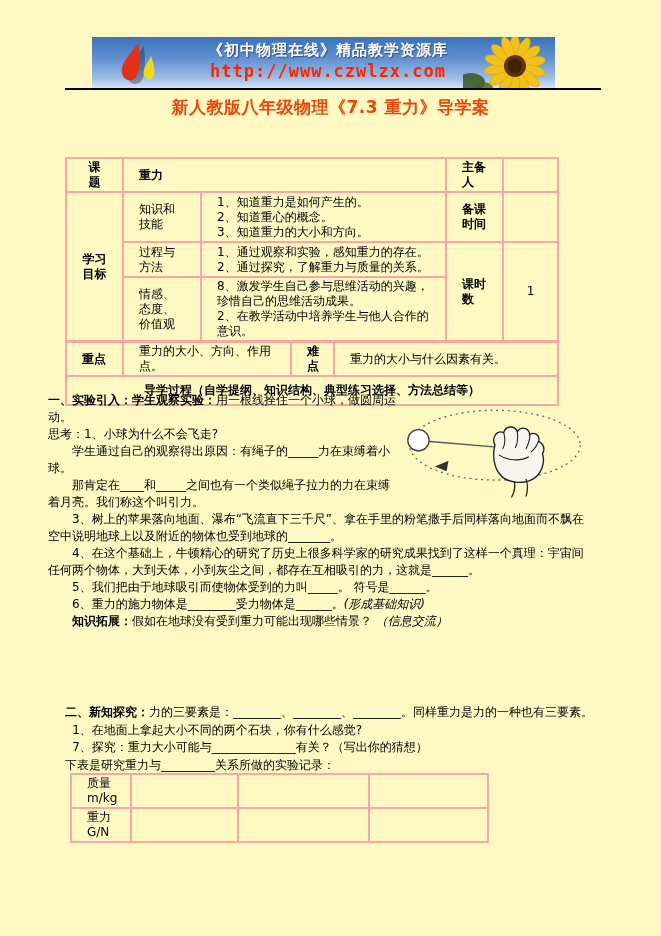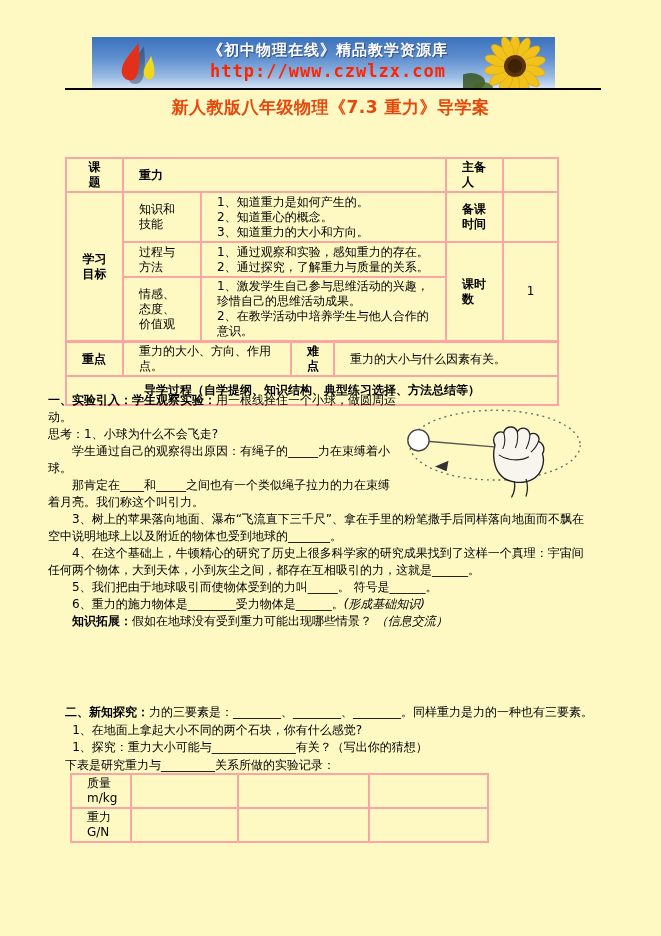--- a/index.html
+++ b/index.html
@@ -154,21 +154,21 @@
         <td>
           <div>1、通过观察和实验，感知重力的存在。</div>
           <div>2、通过探究，了解重力与质量的关系。</div>
         </td>
         <td class="b" rowspan="2">课时数</td>
         <td class="num-cell" rowspan="2">1</td>
       </tr>
       <tr style="height:60px">
         <td>情感、态度、价值观</td>
         <td>
-          <div>1、激发学生自己参与思维活动的兴趣，珍惜自己的思维活动成果。</div>
+          <div>8、激发学生自己参与思维活动的兴趣，珍惜自己的思维活动成果。</div>
           <div>2、在教学活动中培养学生与他人合作的意识。</div>
         </td>
       </tr>
     </tbody>
       </table>
     <table class="kd-table">
       <colgroup>
           <col style="width:57px">
           <col style="width:168px">
           <col style="width:43px">
@@ -208,21 +208,21 @@
     <p class="ind">3、树上的苹果落向地面、瀑布“飞流直下三千尺”、拿在手里的粉笔撒手后同样落向地面而不飘在空中说明地球上以及附近的物体也受到地球的_______。</p>
     <p class="ind">4、在这个基础上，牛顿精心的研究了历史上很多科学家的研究成果找到了这样一个真理：宇宙间任何两个物体，大到天体，小到灰尘之间，都存在互相吸引的力，这就是______。</p>
     <p class="ind">5、我们把由于地球吸引而使物体受到的力叫_____。  符号是______。</p>
     <p class="ind"><span>6、重力的施力物体是________受力物体是______。</span><span class="ital">(形成基础知识)</span></p>
     <p class="ind"><span class="b">知识拓展：</span><span>假如在地球没有受到重力可能出现哪些情景？</span> <span class="ital">（信息交流）</span></p>
   </div>
 
   <div class="section2">
     <p><span class="b">二、新知探究：</span><span>力的三要素是：________、________、________。同样重力是力的一种也有三要素。</span></p>
     <p class="ind1">1、在地面上拿起大小不同的两个石块，你有什么感觉?</p>
-    <p class="ind1">1、探究：重力大小可能与______________有关？（写出你的猜想）</p>
+    <p class="ind1">7、探究：重力大小可能与______________有关？（写出你的猜想）</p>
     <p>下表是研究重力与_________关系所做的实验记录：</p>
   </div>
 
   <div class="expwrap">
     <table class="exp-table">
       <colgroup>
           <col style="width:60px">
           <col style="width:107px">
           <col style="width:131px">
           <col style="width:119px">

